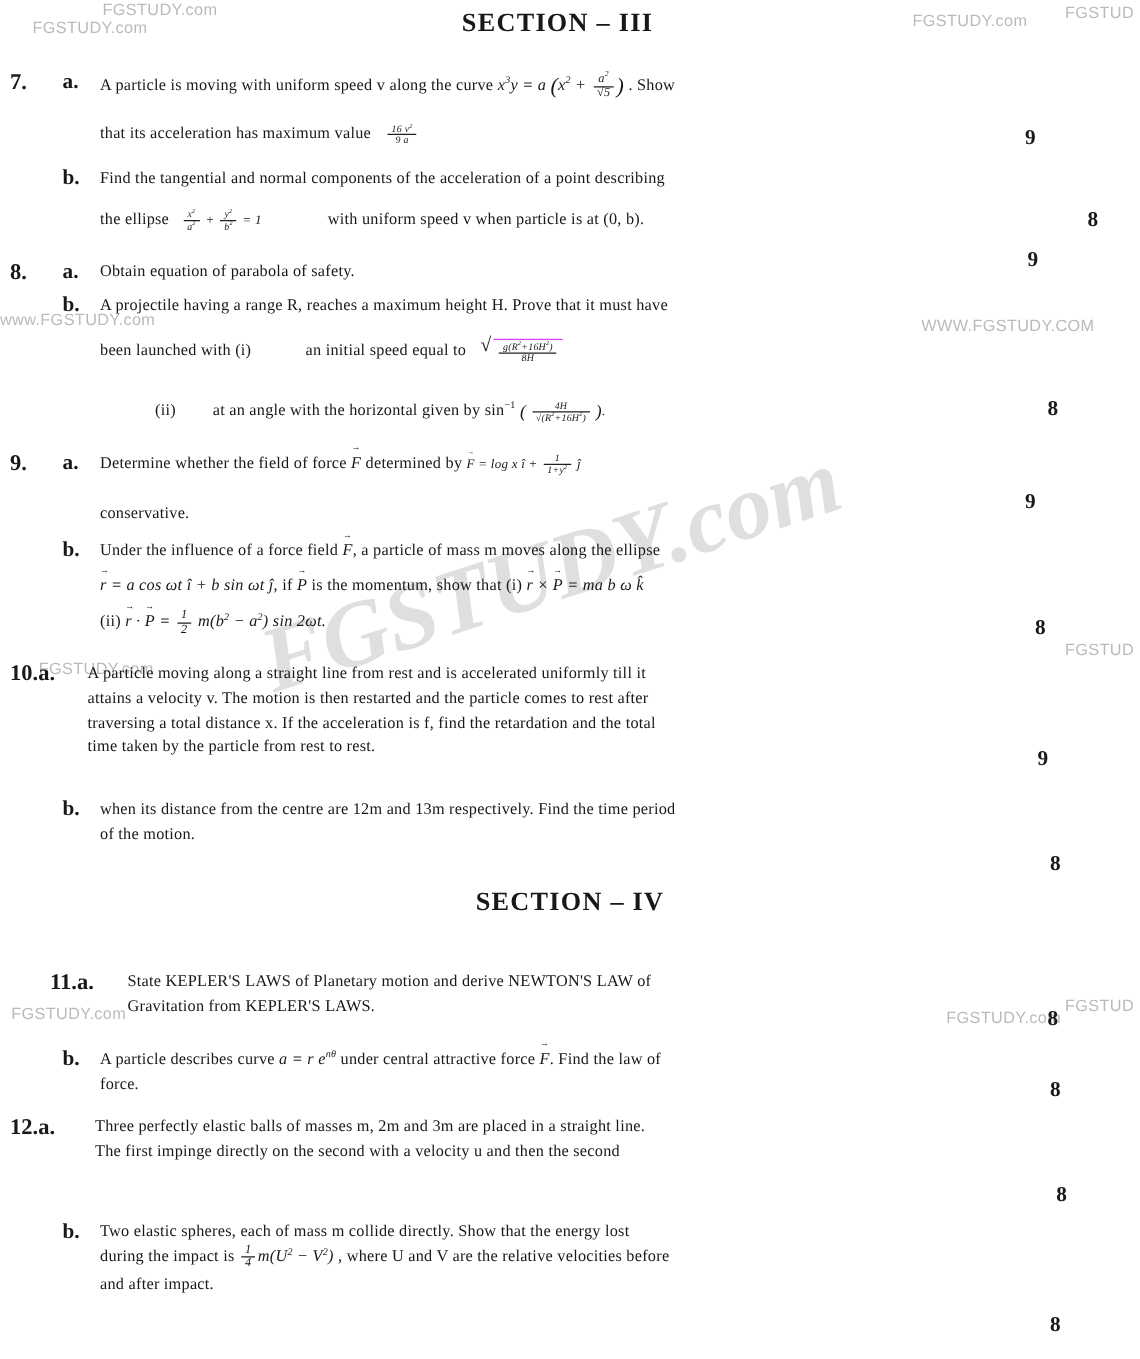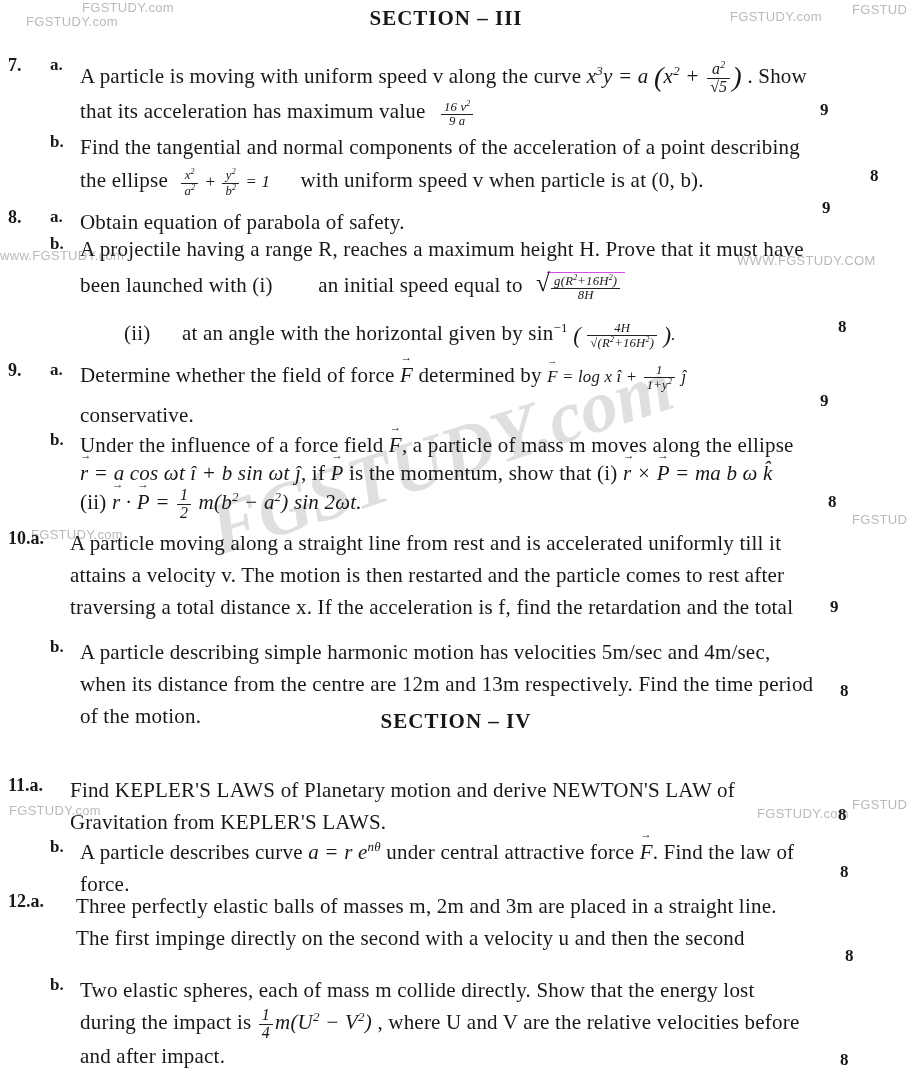--- a/index.html
+++ b/index.html
@@ -62,21 +62,21 @@
     text-align: left;
   }
   .qsub {
     font-family: "Liberation Serif", serif;
     font-weight: bold;
     font-size: 17px;
     width: 30px;
     flex: 0 0 30px;
   }
   .qbody {
-    font-size: 21px;
+    font-size: 13px;
     line-height: 1.52;
     letter-spacing: 0.2px;
   }
   .marks {
     position: absolute;
     font-family: "Liberation Serif", serif;
     font-weight: bold;
     font-size: 17px;
   }
   .mathit { font-style: italic; }
@@ -180,21 +180,21 @@
   </div>
   <div class="q" style="left:80px; top:165px; width:820px;">
     <div class="qbody">
       <span>the ellipse</span>
       <span class="mathit sml" style="margin:0 6px;">
         <span class="frac"><span class="num"><i>x</i><sup>2</sup></span><span class="den"><i>a</i><sup>2</sup></span></span>
         +
         <span class="frac"><span class="num"><i>y</i><sup>2</sup></span><span class="den"><i>b</i><sup>2</sup></span></span>
         = 1
       </span>
-      <span style="margin-left:20px;">with uniform speed v when particle is at (0, b).</span>
+      <span style="margin-left:44px;">with uniform speed v when particle is at (0, b).</span>
     </div>
   </div>
   <div class="marks" style="left:870px; top:166px;">8</div>
 
   <div class="q" style="left:8px; top:207px; width:890px;">
     <div class="qnum">8.</div>
     <div class="qsub">a.</div>
     <div class="qbody" style="width:820px;">
       <span>Obtain equation of parabola of safety.</span>
     </div>
@@ -284,41 +284,41 @@
     </div>
   </div>
   <div class="marks" style="left:828px; top:492px;">8</div>
 
   <div class="q" style="left:8px; top:528px; width:895px;">
     <div class="qnum" style="width:62px; flex:0 0 62px;">10.a.</div>
     <div class="qbody" style="width:820px;">
       <div>A particle moving along a straight line from rest and is accelerated uniformly till it</div>
       <div>attains a velocity v. The motion is then restarted and the particle comes to rest after</div>
       <div>traversing a total distance x. If the acceleration is f, find the retardation and the total</div>
+      <div>time taken by the particle from rest to rest.</div>
     </div>
   </div>
   <div class="marks" style="left:830px; top:597px;">9</div>
 
   <div class="q" style="left:8px; top:637px; width:895px;">
     <div class="qnum"></div>
     <div class="qsub">b.</div>
     <div class="qbody" style="width:825px;">
-      <div>A particle describing simple harmonic motion has velocities 5m/sec and 4m/sec,</div>
       <div>when its distance from the centre are 12m and 13m respectively. Find the time period</div>
       <div>of the motion.</div>
     </div>
   </div>
   <div class="marks" style="left:840px; top:681px;">8</div>
 
   <div class="section-head" style="position:absolute; left:0; top:709px; width:912px;">SECTION – IV</div>
 
   <div class="q" style="left:8px; top:775px; width:895px;">
-    <div class="qnum" style="width:62px; flex:0 0 62px;">11.a.</div>
+    <div class="qnum" style="width:62px; flex:0 0 62px;margin-left:32px;">11.a.</div>
     <div class="qbody" style="width:825px;">
-      <div>Find  KEPLER'S  LAWS  of  Planetary  motion  and  derive  NEWTON'S  LAW  of</div>
+      <div>State  KEPLER'S  LAWS  of  Planetary  motion  and  derive  NEWTON'S  LAW  of</div>
       <div>Gravitation from KEPLER'S LAWS.</div>
     </div>
   </div>
   <div class="marks" style="left:838px; top:805px;">8</div>
 
   <div class="q" style="left:8px; top:837px; width:895px;">
     <div class="qnum"></div>
     <div class="qsub">b.</div>
     <div class="qbody" style="width:825px;font-family:Liberation Serif, serif;">
       <div>

